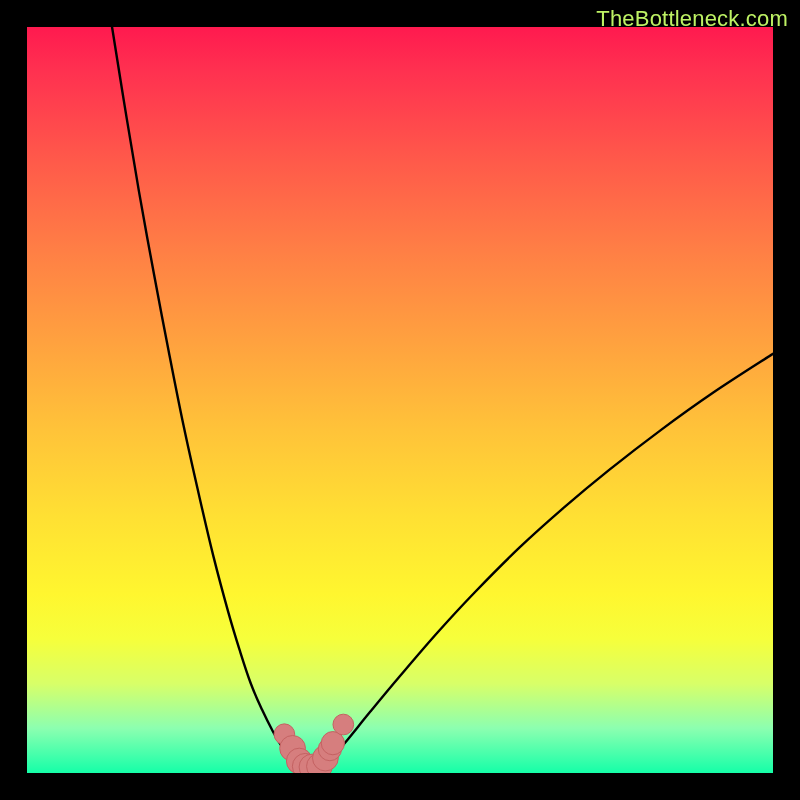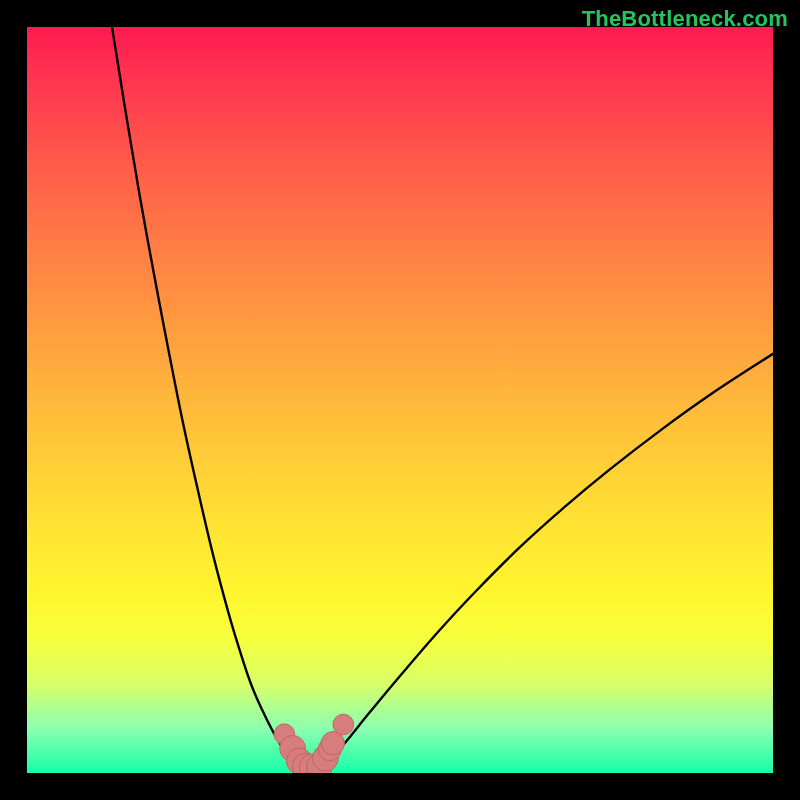--- a/index.html
+++ b/index.html
@@ -29,23 +29,23 @@
       #f6ff3b 82%,
       #d8ff68 88%,
       #8cffb0 94%,
       #15ffa8 100%
     );
   }
   .watermark {
     position: absolute;
     top: 6px;
     right: 12px;
-    color: #22c55e;
+    color: #bef264;
     font-size: 22px;
-    font-weight: 700;
+    font-weight: 400;
     letter-spacing: 0.2px;
     z-index: 50;
   }
   .plot {
     position: absolute;
     left: 0; top: 0;
     width: 746px;
     height: 746px;
     z-index: 20;
   }

